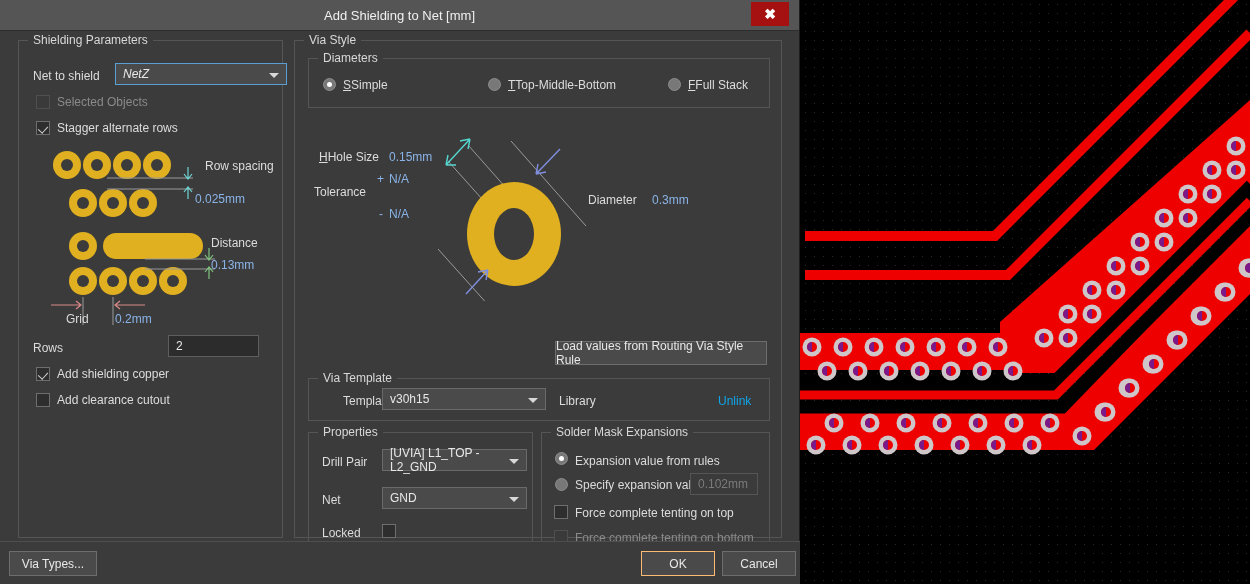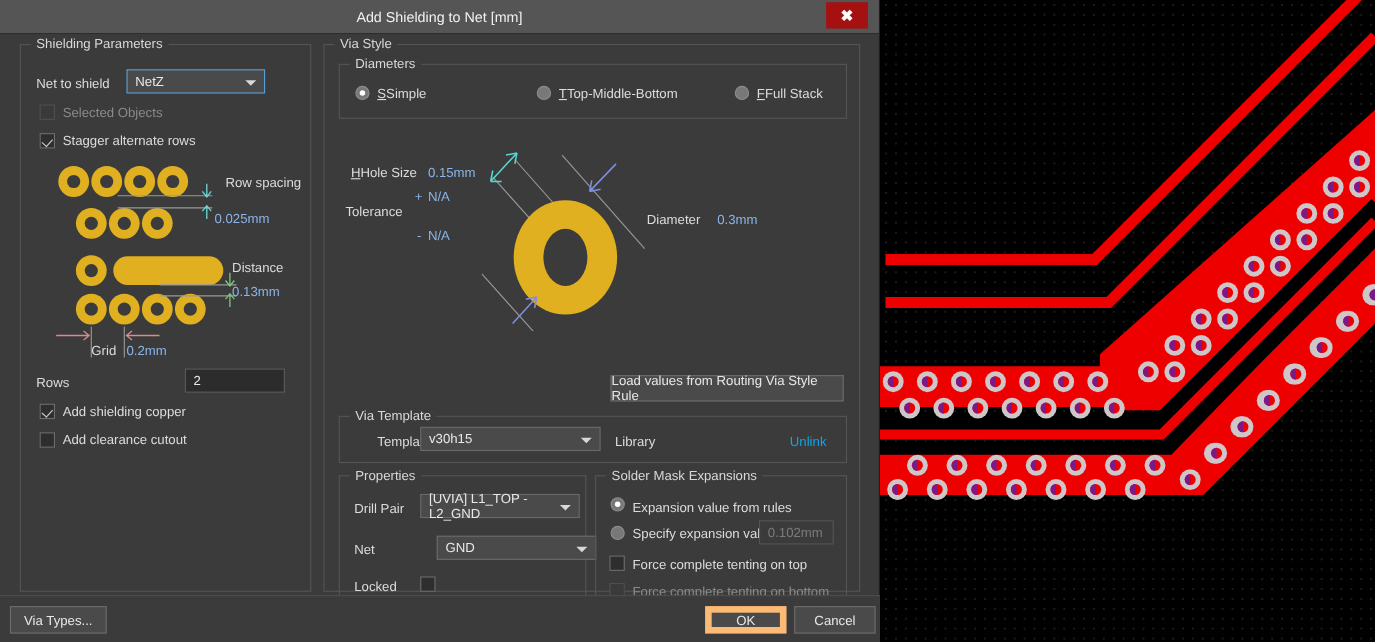--- a/index.html
+++ b/index.html
@@ -116,21 +116,21 @@
   .tbox.ghost { color: #7b7b7b; background: #3b3b3b; border-color: #555; }
 
   
   .btn {
     position: absolute;
     background: #4a4a4a; border: 1px solid #6d6d6d;
     color: #e8e8e8; font-size: 12px;
     display: flex; align-items: center; justify-content: center;
     cursor: pointer;
   }
-  .btn.primary { border: 6px solid #fdba74; }
+  .btn.primary { border: 1px solid #fdba74; }
 
   .footer {
     position: absolute; left: 0; top: 541px; width: 800px; height: 43px;
     background: #3b3b3b; border-top: 1px solid #4e4e4e;
   }
 
   .link { position: absolute; font-size: 12px; color: #0ea5e9; cursor: pointer; }
 </style>
 </head>
 <body>
@@ -258,21 +258,21 @@
       <div class="t">Add Shielding to Net [mm]</div>
       <div id="closebtn">✖</div>
     </div>
 
     <div class="body">
 
       <div class="group" style="left:18px; top:9px; width:265px; height:498px;">
         <div class="legend">Shielding Parameters</div>
 
         <div class="lbl" style="left:14px; top:28px;">Net to shield</div>
-        <div class="combo focus" style="left:96px; top:22px; width:126px;">
+        <div class="combo focus" style="left:96px; top:22px; width:172px;font-style:italic;">
           <span>NetZ</span>
           <span class="caret"></span>
         </div>
 
         <div class="cb disabled" style="left:17px; top:54px;"></div>
         <div class="lbl dim" style="left:38px; top:54px;">Selected Objects</div>
 
         <div class="cb checked" style="left:17px; top:80px;"></div>
         <div class="lbl" style="left:38px; top:80px;">Stagger alternate rows</div>
 
@@ -330,21 +330,21 @@
           <line x1="58" y1="150" x2="58" y2="178" stroke="#9a9a9a" stroke-width="1"></line>
           <line x1="88" y1="150" x2="88" y2="178" stroke="#9a9a9a" stroke-width="1"></line>
           <path d="M26,158 L56,158 M51,154 L56,158 L51,162" fill="none" stroke="#d98a8a" stroke-width="1.2"></path>
           <path d="M120,158 L90,158 M95,154 L90,158 L95,162" fill="none" stroke="#d98a8a" stroke-width="1.2"></path>
         </svg>
 
         <div class="lbl" style="left:186px; top:118px;">Row spacing</div>
         <div class="val" style="left:176px; top:151px;">0.025mm</div>
         <div class="lbl" style="left:192px; top:195px;text-align:center;">Distance</div>
         <div class="val" style="left:192px; top:217px;">0.13mm</div>
-        <div class="lbl" style="left:64px; top:271px;">Grid</div>
+        <div class="lbl" style="left:47px; top:271px;">Grid</div>
         <div class="val" style="left:96px; top:271px;">0.2mm</div>
 
         <div class="lbl" style="left:14px; top:300px;text-align:right;">Rows</div>
         <div class="tbox" style="left:149px; top:294px; width:91px;">
           <span>2</span>
         </div>
 
         <div class="cb checked" style="left:17px; top:326px;"></div>
         <div class="lbl" style="left:38px; top:326px;">Add shielding copper</div>
 
@@ -416,21 +416,21 @@
         </div>
 
         <div class="group" style="left:13px; top:391px; width:225px; height:126px;">
           <div class="legend">Properties</div>
           <div class="lbl" style="left:13px; top:22px;">Drill Pair</div>
           <div class="combo" style="left:73px; top:16px; width:145px;">
             <span>[UVIA] L1_TOP - L2_GND</span>
             <span class="caret"></span>
           </div>
           <div class="lbl" style="left:13px; top:60px;">Net</div>
-          <div class="combo" style="left:73px; top:54px; width:145px;margin-left:15px;">
+          <div class="combo" style="left:73px; top:54px; width:145px;">
             <span>GND</span>
             <span class="caret"></span>
           </div>
           <div class="lbl" style="left:13px; top:93px;">Locked</div>
           <div class="cb" style="left:73px; top:91px;"></div>
         </div>
 
         <div class="group" style="left:246px; top:391px; width:229px; height:126px;">
           <div class="legend">Solder Mask Expansions</div>
           <div class="rb sel" style="left:13px; top:19px;"></div>

